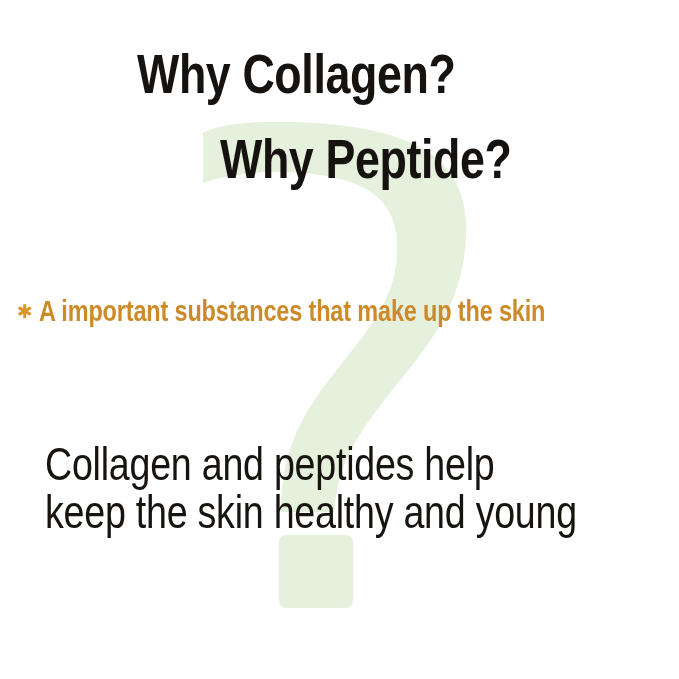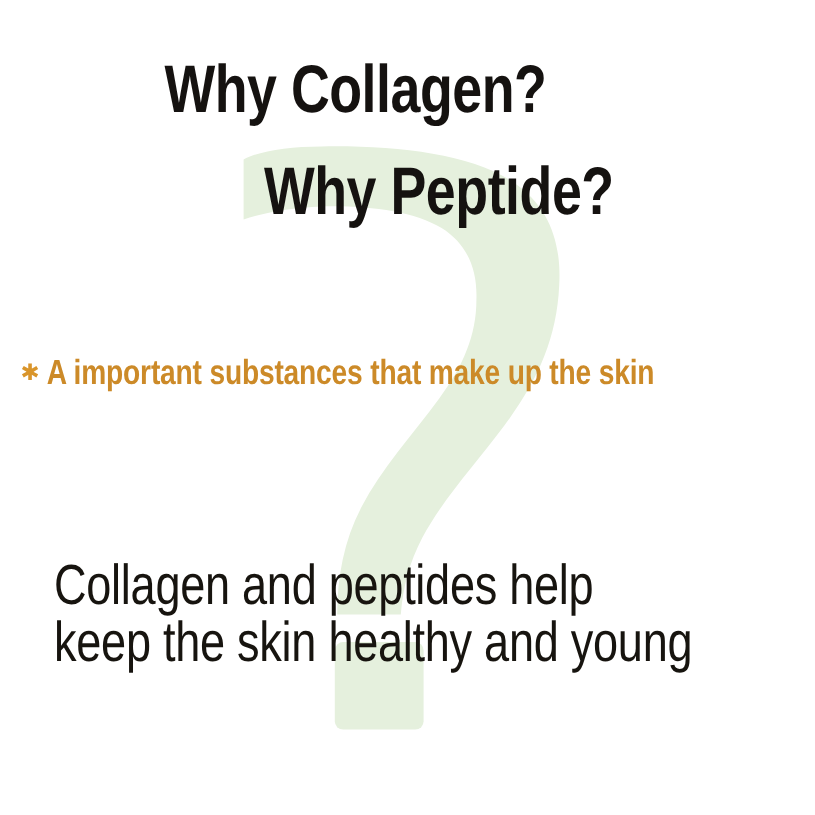--- a/index.html
+++ b/index.html
@@ -90,21 +90,21 @@
     white-space: nowrap;
     transform: scaleX(0.81);
     transform-origin: left top;
   }
 
   
   #body-copy {
     position: absolute;
     z-index: 2;
     left: 45px;
-    top: 463px;
+    top: 440px;
     width: 620px;
   }
   .body-line {
     display: block;
     color: #17140F;
     font-family: "Liberation Sans Narrow", "Liberation Sans", "DejaVu Sans", sans-serif;
     font-weight: normal;
     font-size: 47px;
     line-height: 48px;
     letter-spacing: -0.3px;

